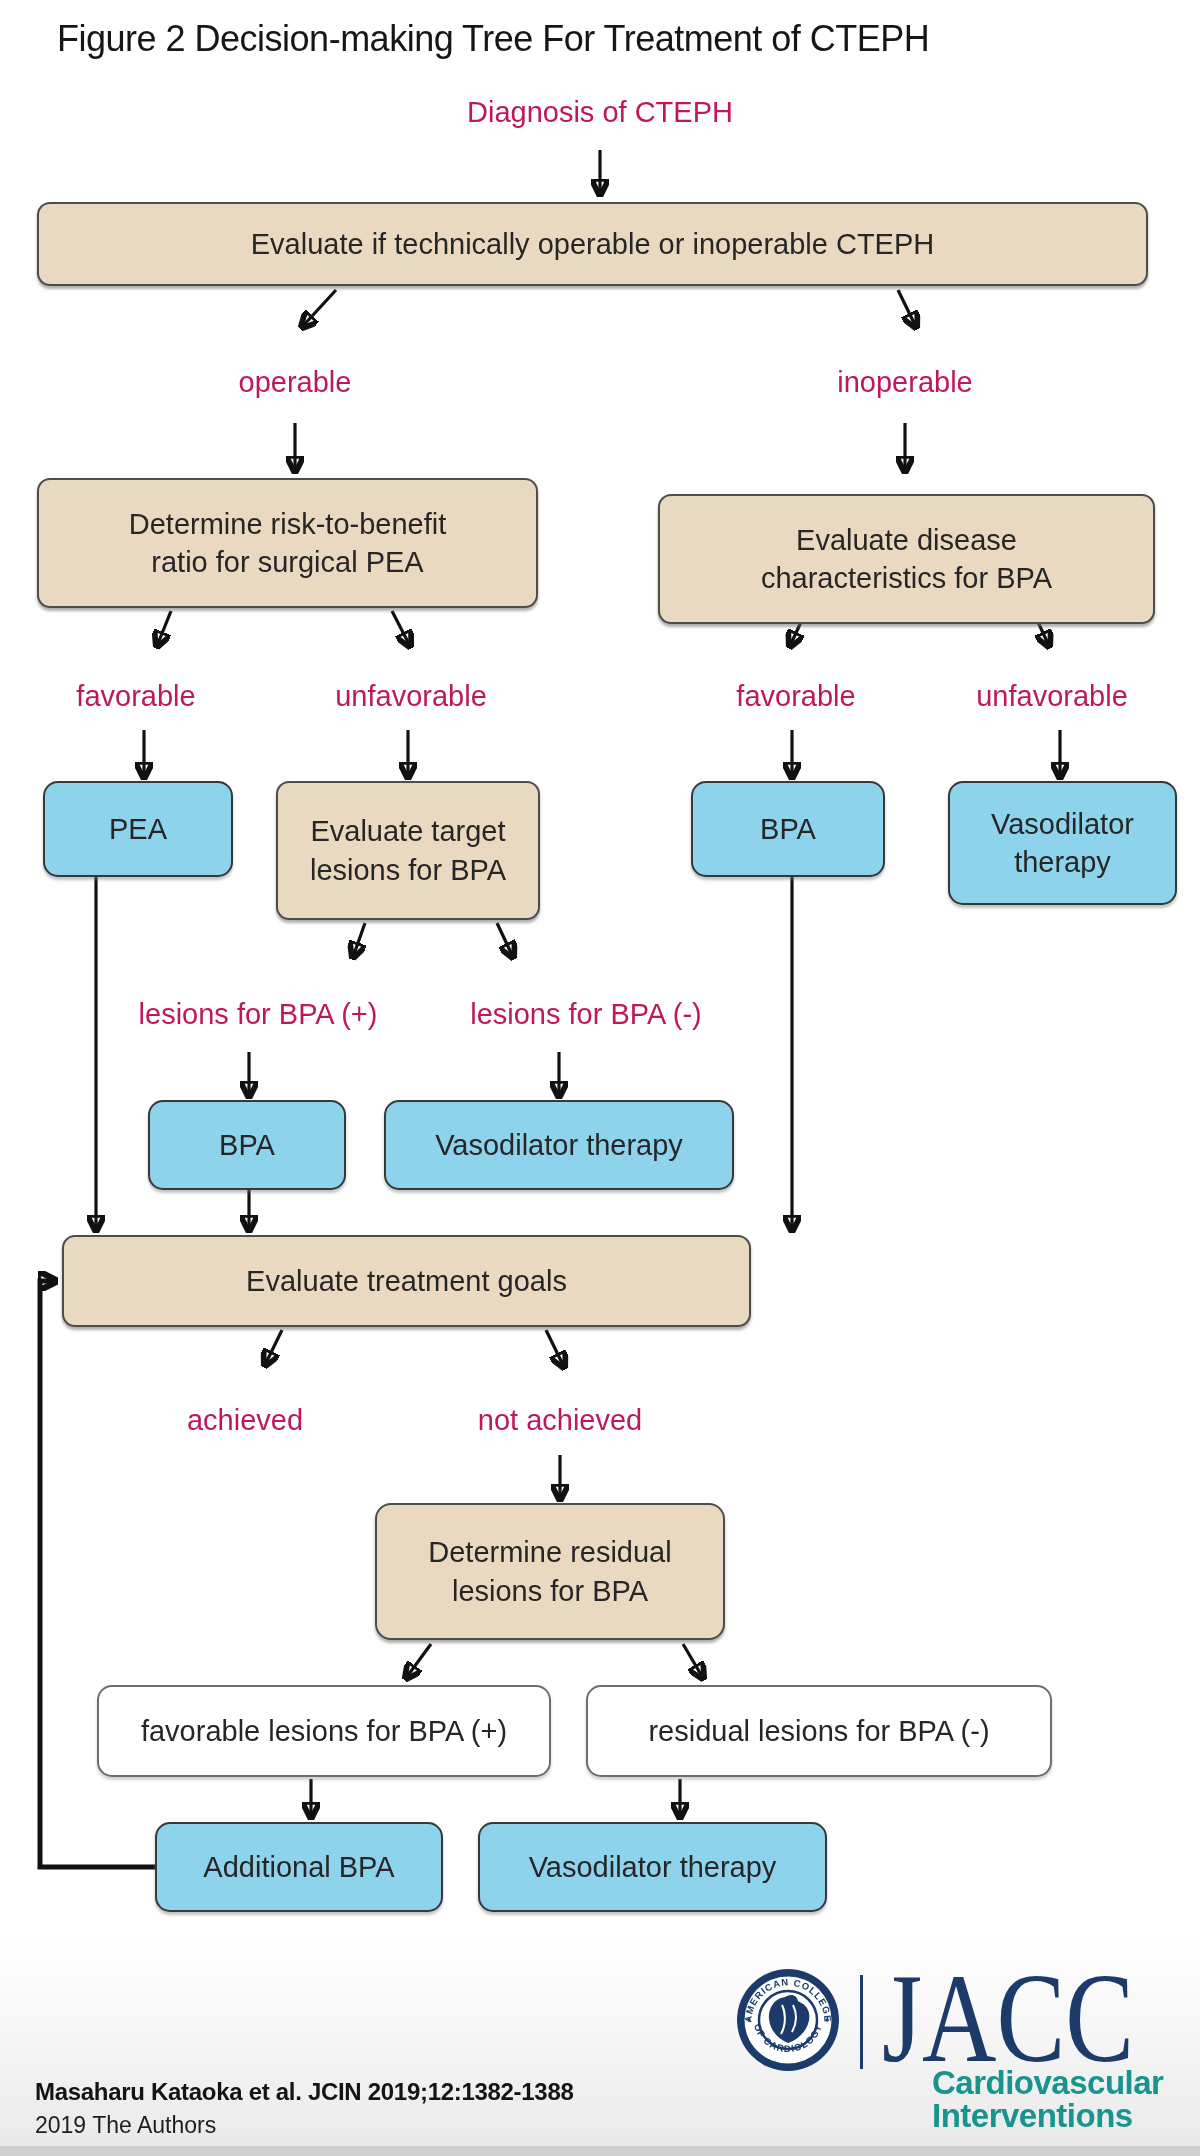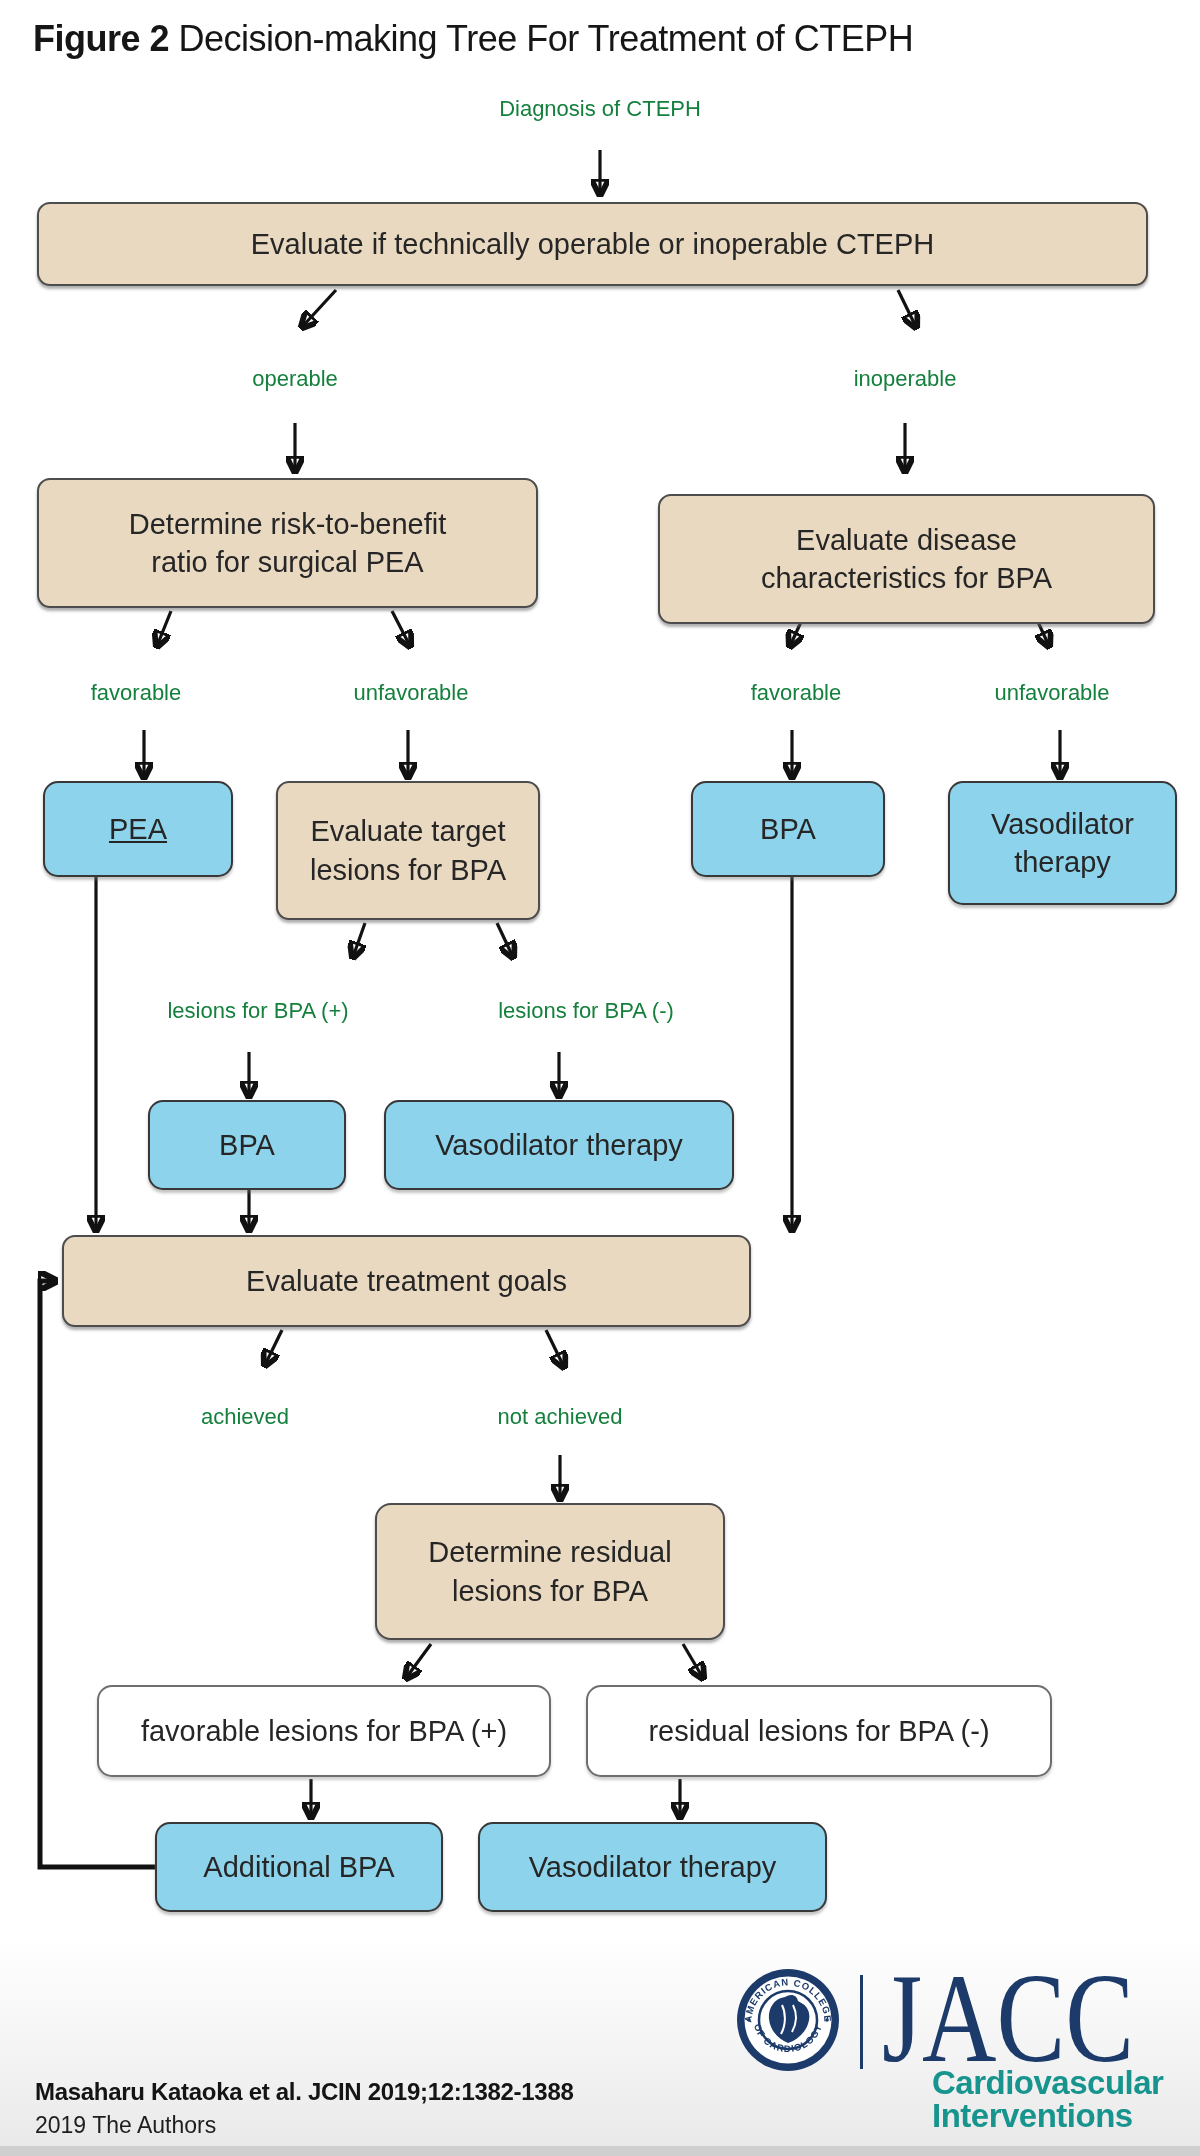--- a/index.html
+++ b/index.html
@@ -4,24 +4,24 @@
 <style>
   html,body { margin:0; padding:0; background:#ffffff; }
   .page {
     position:relative; width:1200px; height:2156px; background:#ffffff;
     font-family:"Liberation Sans", sans-serif; overflow:hidden; color:#1e1e1e;
   }
   .fig-title {
     position:absolute; left:33px; top:18px; font-size:36px; letter-spacing:-0.5px;
     color:#161616; white-space:nowrap;
   }
-  .fig-title .prefix { font-weight:700; }
+  .fig-title .prefix { font-weight:400;margin-left:24px; }
   .fig-title .rest { font-weight:400; }
   .lbl {
-    position:absolute; transform:translateX(-50%); font-size:22px; color:#15803d;
+    position:absolute; transform:translateX(-50%); font-size:29px; color:#be185d;
     white-space:nowrap; text-align:right;
   }
   .node {
     position:absolute; display:flex; align-items:center; justify-content:center;
     text-align:center; white-space:pre-line; font-size:29px; line-height:1.32;
     color:#262626; border-radius:13px; box-sizing:border-box; padding:4px 10px;
   }
   .tan {
     background:#ead9c1; border:2px solid #4d4d4d;
     box-shadow:0 3px 3px rgba(110,110,110,0.55);
@@ -121,21 +121,21 @@
   <div class="lbl" style="left:258px; top:998px;">lesions for BPA (+)</div>
   <div class="lbl" style="left:586px; top:998px;">lesions for BPA (-)</div>
   <div class="lbl" style="left:245px; top:1404px;">achieved</div>
   <div class="lbl" style="left:560px; top:1404px;">not achieved</div>
 
   <div class="node tan" style="left:37px; top:202px; width:1111px; height:84px;">Evaluate if technically operable or inoperable CTEPH</div>
   <div class="node tan" style="left:37px; top:478px; width:501px; height:130px;">Determine risk-to-benefit
 ratio for surgical PEA</div>
   <div class="node tan" style="left:658px; top:478px; width:497px; height:130px;margin-top:16px;">Evaluate disease
 characteristics for BPA</div>
-  <div class="node blue" style="left:43px; top:781px; width:190px; height:96px;text-decoration:underline;">PEA</div>
+  <div class="node blue" style="left:43px; top:781px; width:190px; height:96px;">PEA</div>
   <div class="node tan" style="left:276px; top:781px; width:264px; height:139px;">Evaluate target
 lesions for BPA</div>
   <div class="node blue" style="left:691px; top:781px; width:194px; height:96px;">BPA</div>
   <div class="node blue" style="left:948px; top:781px; width:229px; height:124px;">Vasodilator
 therapy</div>
   <div class="node blue" style="left:148px; top:1100px; width:198px; height:90px;">BPA</div>
   <div class="node blue" style="left:384px; top:1100px; width:350px; height:90px;">Vasodilator therapy</div>
   <div class="node tan" style="left:62px; top:1235px; width:689px; height:92px;">Evaluate treatment goals</div>
   <div class="node tan" style="left:375px; top:1503px; width:350px; height:137px; border-radius:16px;">Determine residual
 lesions for BPA</div>

